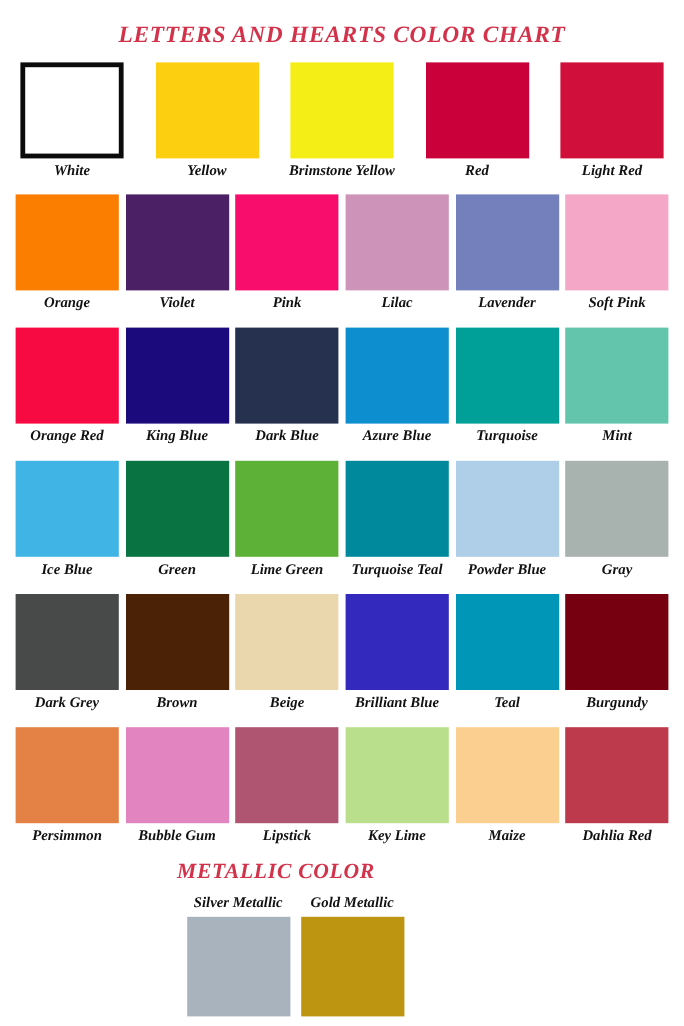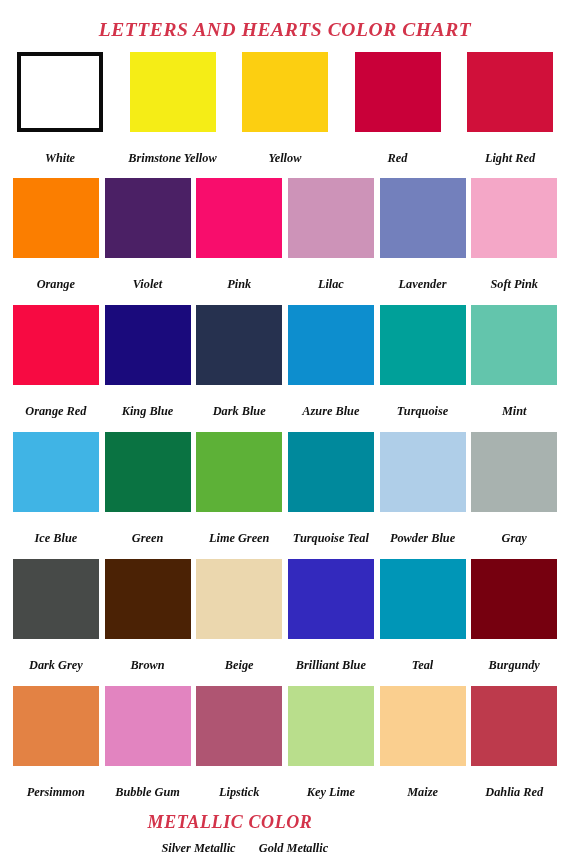--- a/index.html
+++ b/index.html
@@ -43,21 +43,20 @@
   .row {
     display: flex;
     justify-content: space-between;
     margin-bottom: 14px;
   }
   .cell {
     width: 100px;
     display: flex;
     flex-direction: column;
     align-items: center;
-    gap: 16px;
   }
   .swatch {
     width: 86px;
     height: 80px;
     box-sizing: border-box;
     display: block;
   }
   .swatch.bordered {
     border: 4px solid #0b0b0b;
   }
@@ -126,26 +125,26 @@
   <h1 class="chart-title">LETTERS AND HEARTS COLOR CHART</h1>
 
   <div class="grid">
 
     <div class="row">
       <div class="cell">
         <div class="swatch bordered" style="background:#FFFFFF;border-color:#0B0B0B"></div>
         <div class="swatch-label">White</div>
       </div>
       <div class="cell">
+        <div class="swatch" style="background:#FCCF11"></div>
+        <div class="swatch-label">Yellow</div>
+      </div>
+      <div class="cell">
         <div class="swatch" style="background:#F5ED16"></div>
         <div class="swatch-label">Brimstone Yellow</div>
-      </div>
-      <div class="cell">
-        <div class="swatch" style="background:#FCCF11"></div>
-        <div class="swatch-label">Yellow</div>
       </div>
       <div class="cell">
         <div class="swatch" style="background:#C90039"></div>
         <div class="swatch-label">Red</div>
       </div>
       <div class="cell">
         <div class="swatch" style="background:#D0103A"></div>
         <div class="swatch-label">Light Red</div>
       </div>
     </div>

